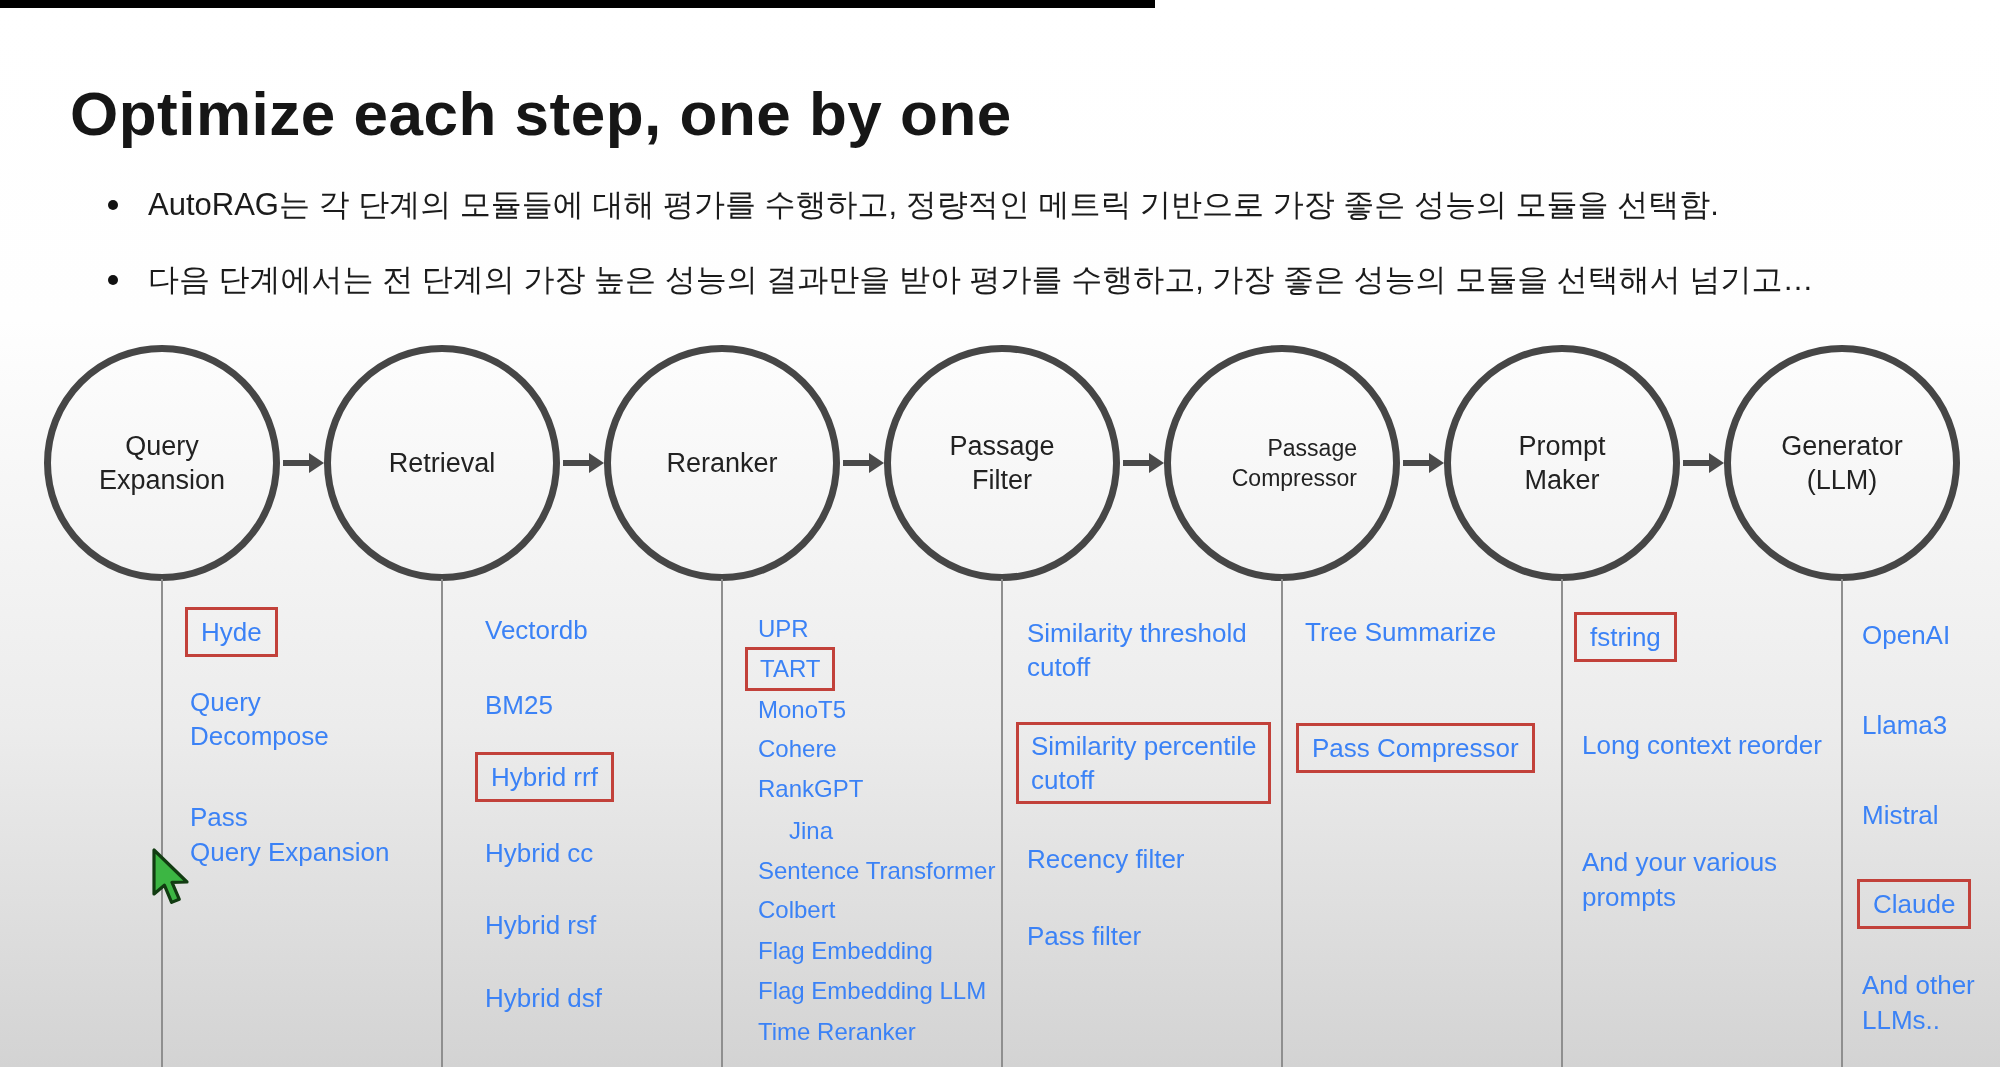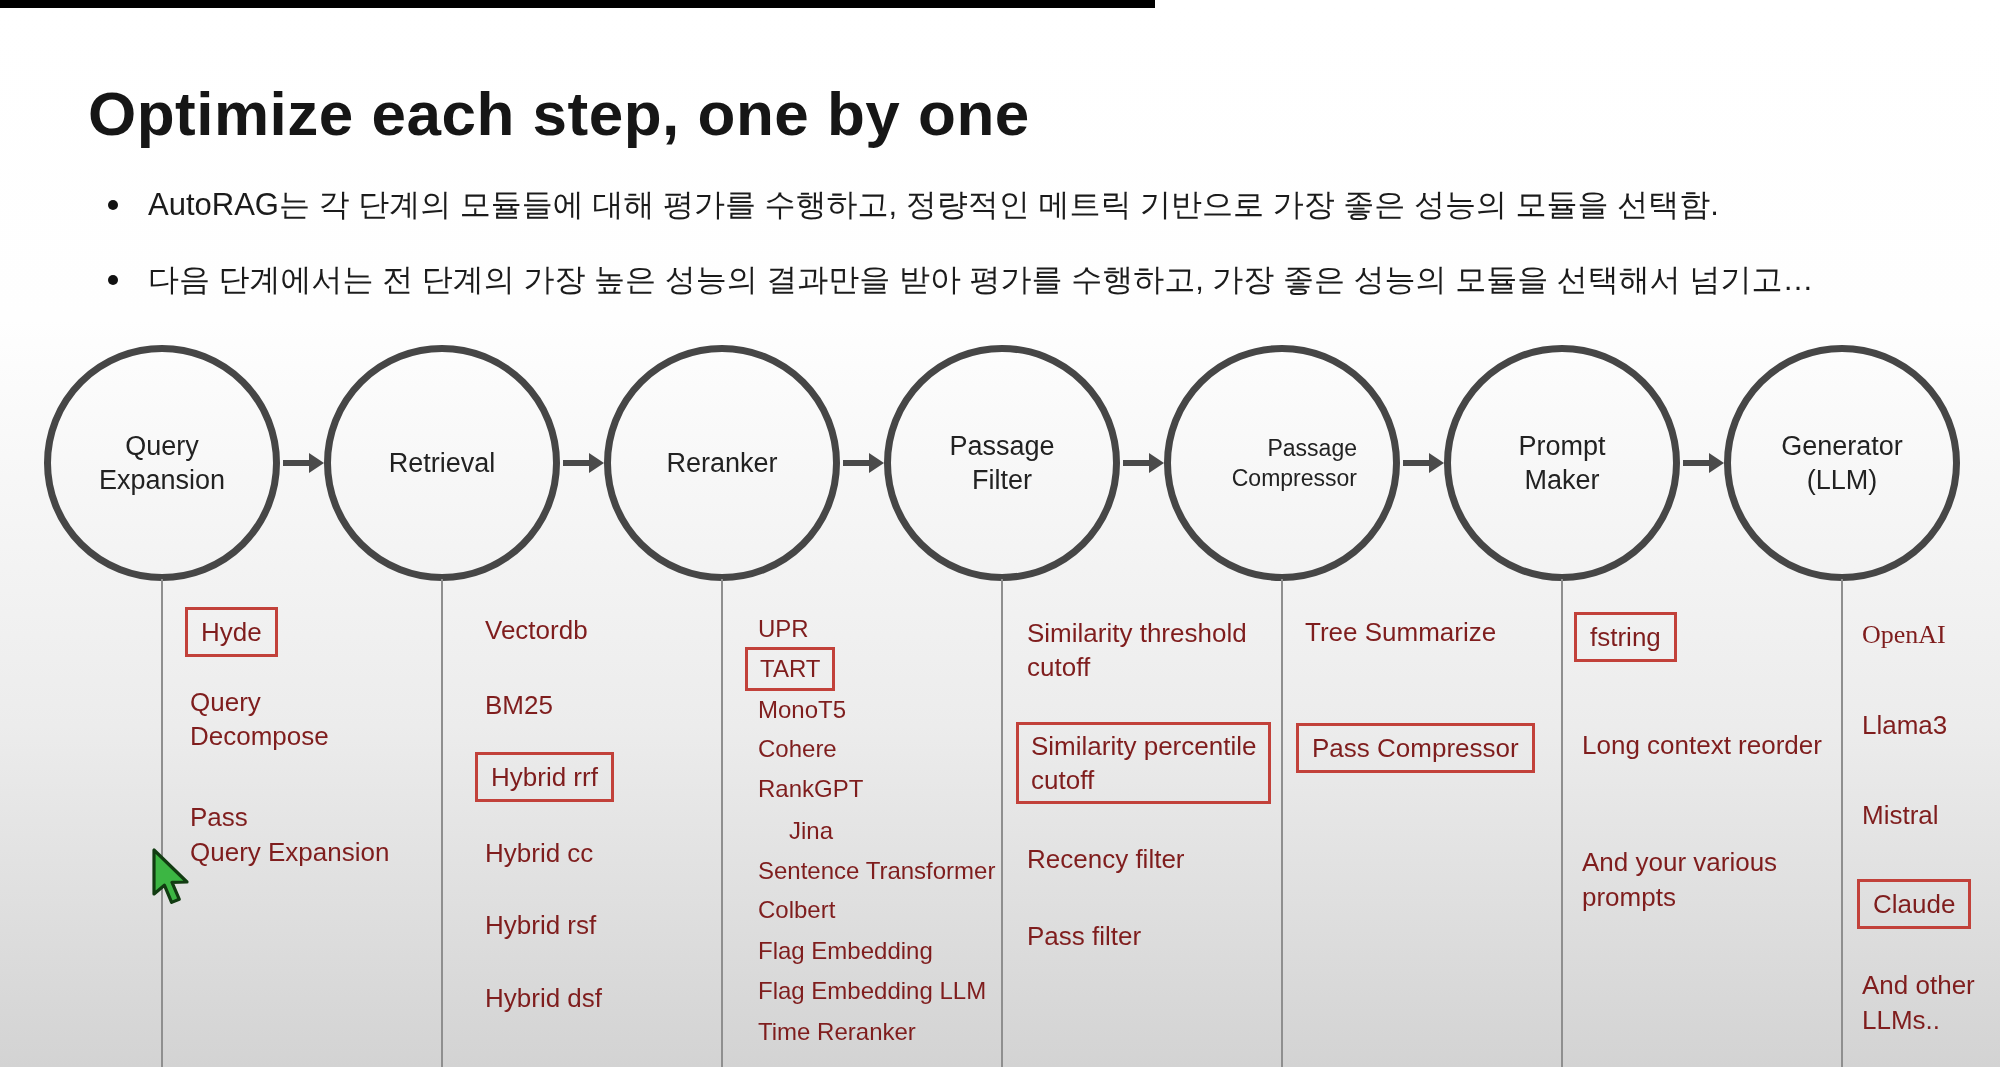--- a/index.html
+++ b/index.html
@@ -3,21 +3,21 @@
 <meta charset="utf-8">
 <style>
   html,body{margin:0;padding:0;}
   body{
     width:2000px;height:1067px;overflow:hidden;position:relative;
     font-family:"Liberation Sans", sans-serif;
     background:linear-gradient(180deg,#ffffff 0%,#fefefe 30%,#ececec 68%,#d3d3d3 100%);
   }
   .letterbox{position:absolute;left:0;top:0;width:1155px;height:8px;background:#000;}
   .title{
-    position:absolute;left:88px;top:36px;font-size:62px;letter-spacing:.5px;
+    position:absolute;left:70px;top:36px;font-size:62px;letter-spacing:.5px;
     color:#161616;
   }
   .bullet-row{position:absolute;left:108px;display:flex;align-items:flex-start;color:#1b1b1b;font-size:31px;line-height:40px;}
   .bullet-row .dot{width:10px;height:10px;border-radius:50%;background:#111;margin:15px 30px 0 0;flex:none;}
   .b1{top:185px;}
   .b2{top:260px;}
 
   .circle{
     position:absolute;top:345px;width:236px;height:236px;box-sizing:border-box;
     border:7px solid #464646;border-radius:50%;
@@ -37,21 +37,21 @@
   .arrow:after{
     content:"";position:absolute;left:26px;top:-7px;
     border-left:15px solid #4a4a4a;border-top:10px solid transparent;border-bottom:10px solid transparent;
   }
   .a0{left:283px;} .a1{left:563px;} .a2{left:843px;} .a3{left:1123px;} .a4{left:1403px;} .a5{left:1683px;}
 
   .vline{position:absolute;top:579px;width:2px;height:488px;background:#8f8f8f;}
   .v0{left:161px;} .v1{left:441px;} .v2{left:721px;} .v3{left:1001px;} .v4{left:1281px;} .v5{left:1561px;} .v6{left:1841px;}
 
   .mod{
-    position:absolute;font-size:26px;line-height:34px;color:#7f1d1d;white-space:pre-line;
+    position:absolute;font-size:26px;line-height:34px;color:#3b82f6;white-space:pre-line;
   }
   .mod.small{font-size:24px;line-height:30px;}
   .boxed{
     border:3px solid #c2413a;padding:5px 13px;display:inline-block;white-space:pre-line;
   }
   .boxed.two{padding:4px 12px;}
   .cursor{position:absolute;left:148px;top:848px;width:48px;height:58px;}
 </style>
 </head>
 <body>
@@ -139,21 +139,21 @@
 <div class="mod" style="left:1027px;top:919px;">Pass filter</div>
 
 <div class="mod" style="left:1305px;top:615px;">Tree Summarize</div>
 <div class="mod" style="left:1296px;top:723px;"><span class="boxed">Pass Compressor</span></div>
 
 <div class="mod" style="left:1574px;top:612px;"><span class="boxed">fstring</span></div>
 <div class="mod" style="left:1582px;top:728px;">Long context reorder</div>
 <div class="mod" style="left:1582px;top:845px;line-height:35px;">And your various
 prompts</div>
 
-<div class="mod" style="left:1862px;top:618px;font-family:Liberation Serif, serif;">OpenAI</div>
+<div class="mod" style="left:1862px;top:618px;">OpenAI</div>
 <div class="mod" style="left:1862px;top:708px;text-align:center;">Llama3</div>
 <div class="mod" style="left:1862px;top:798px;">Mistral</div>
 <div class="mod" style="left:1857px;top:879px;"><span class="boxed">Claude</span></div>
 <div class="mod" style="left:1862px;top:968px;line-height:35px;">And other
 LLMs..</div>
 
 <svg class="cursor" viewBox="0 0 24 29">
   <path d="M3 1 L3 23 L8.2 18.6 L11.8 27.2 L15.6 25.6 L12 17.2 L19.5 17 Z" fill="#3cb643" stroke="#123c12" stroke-width="1.6" stroke-linejoin="round"></path>
 </svg>
 

